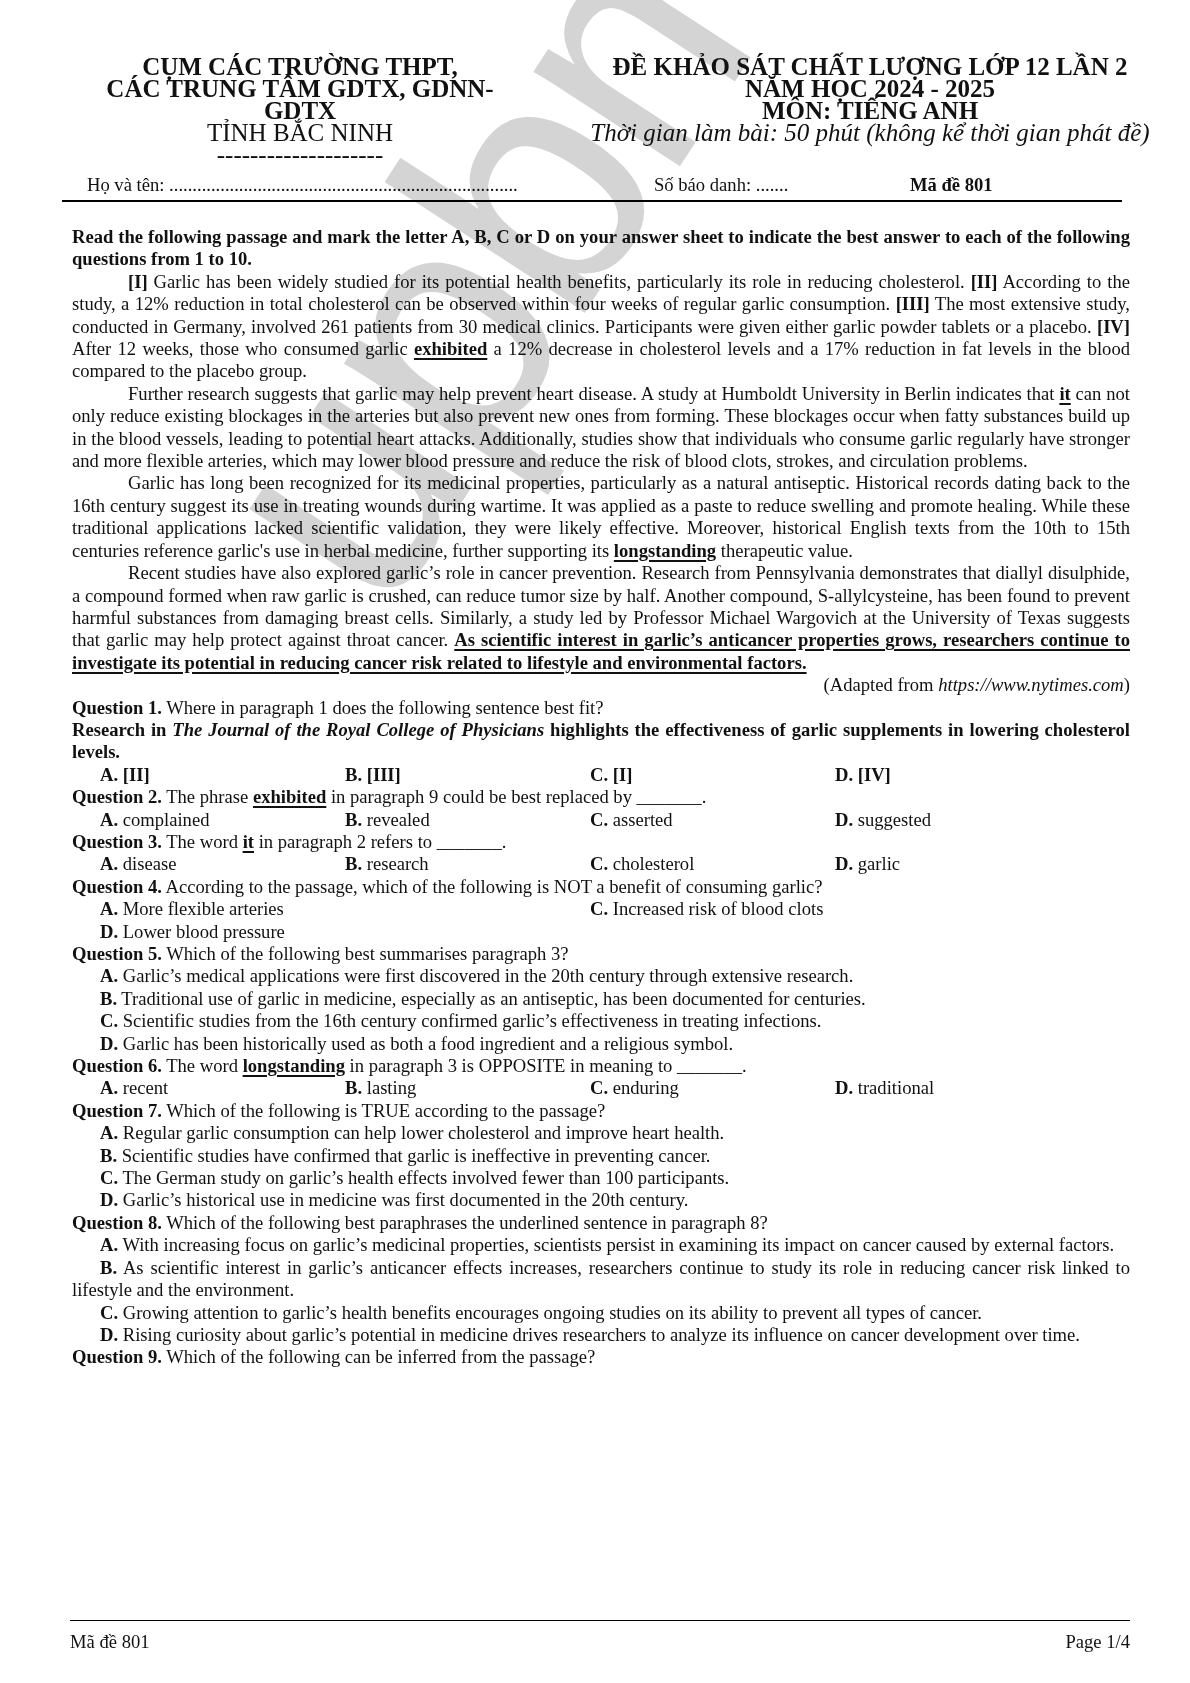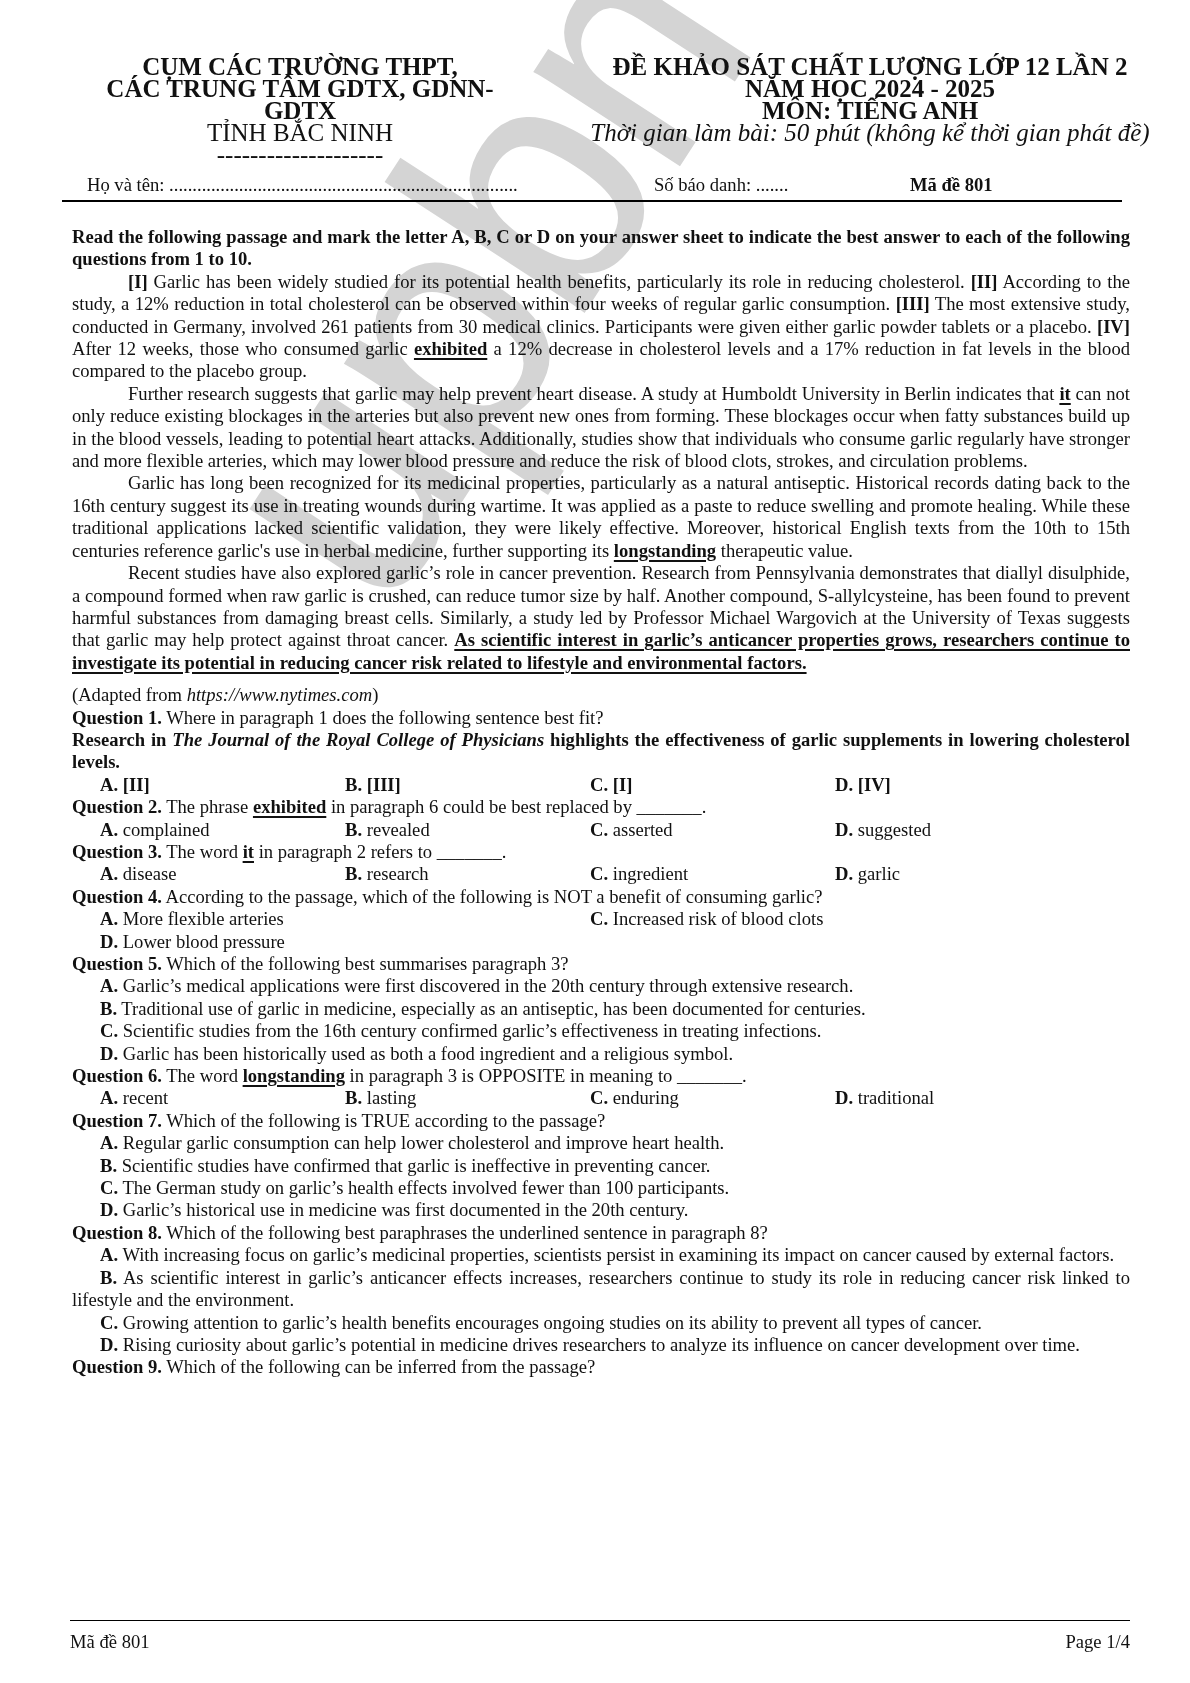--- a/index.html
+++ b/index.html
@@ -28,21 +28,21 @@
   .i { font-style: italic; }
   .u { text-decoration: underline; text-decoration-thickness: 2px; text-underline-offset: 3px; }
   .infoline {
     position: absolute; left: 62px; top: 174px; width: 1060px; height: 26px;
     border-bottom: 2.5px solid #000; z-index: 1;
   }
   .infoline span { position: absolute; top: 0; }
   .content { position: absolute; left: 72px; top: 226px; width: 1058px; z-index: 1; }
   .instr { font-weight: bold; text-align: justify; }
   .para { text-align: justify; text-indent: 56px; }
-  .source { text-align: left; margin-top: 10px; }
+  .source { text-align: right; }
   .q { }
   .opts4 { display: flex; padding-left: 28px; }
   .opts4 > div { width: 245px; }
   .opts2 { display: flex; padding-left: 28px; flex-wrap: wrap; }
   .opts2 > div { width: 490px; }
   .opt1 { padding-left: 28px; }
   .optwrap { text-indent: 28px; text-align: justify; }
   .footer {
     position: absolute; left: 70px; top: 1620px; width: 1060px;
     border-top: 1.5px solid #000; z-index: 1;
@@ -105,35 +105,35 @@
       <div class="b" style="text-align:justify"><span>Research in </span><span class="i">The Journal of the Royal College of Physicians</span><span> highlights the effectiveness of garlic supplements in lowering cholesterol levels.</span></div>
       <div class="opts4">
         <div><span class="b">A.</span><span class="b"> [II]</span></div>
         <div><span class="b">B.</span><span class="b"> [III]</span></div>
         <div><span class="b">C.</span><span class="b"> [I]</span></div>
         <div><span class="b">D.</span><span class="b"> [IV]</span></div>
       </div>
     </div>
 
     <div class="q">
-      <div><span class="b">Question 2.</span><span> The phrase </span><span class="b u">exhibited</span><span> in paragraph 6 could be best replaced by _______.</span></div>
+      <div><span class="b">Question 2.</span><span> The phrase </span><span class="b u">exhibited</span><span> in paragraph 9 could be best replaced by _______.</span></div>
       <div class="opts4">
         <div><span class="b">A.</span><span> complained</span></div>
         <div><span class="b">B.</span><span> revealed</span></div>
         <div><span class="b">C.</span><span> asserted</span></div>
         <div><span class="b">D.</span><span> suggested</span></div>
       </div>
     </div>
 
     <div class="q">
       <div><span class="b">Question 3.</span><span> The word </span><span class="b u">it</span><span> in paragraph 2 refers to _______.</span></div>
       <div class="opts4">
         <div><span class="b">A.</span><span> disease</span></div>
         <div><span class="b">B.</span><span> research</span></div>
-        <div><span class="b">C.</span><span> ingredient</span></div>
+        <div><span class="b">C.</span><span> cholesterol</span></div>
         <div><span class="b">D.</span><span> garlic</span></div>
       </div>
     </div>
 
     <div class="q">
       <div><span class="b">Question 4.</span><span> According to the passage, which of the following is NOT a benefit of consuming garlic?</span></div>
       <div class="opts2">
         <div><span class="b">A.</span><span> More flexible arteries</span></div>
         <div><span class="b">C.</span><span> Increased risk of blood clots</span></div>
         <div><span class="b">D.</span><span> Lower blood pressure</span></div>

